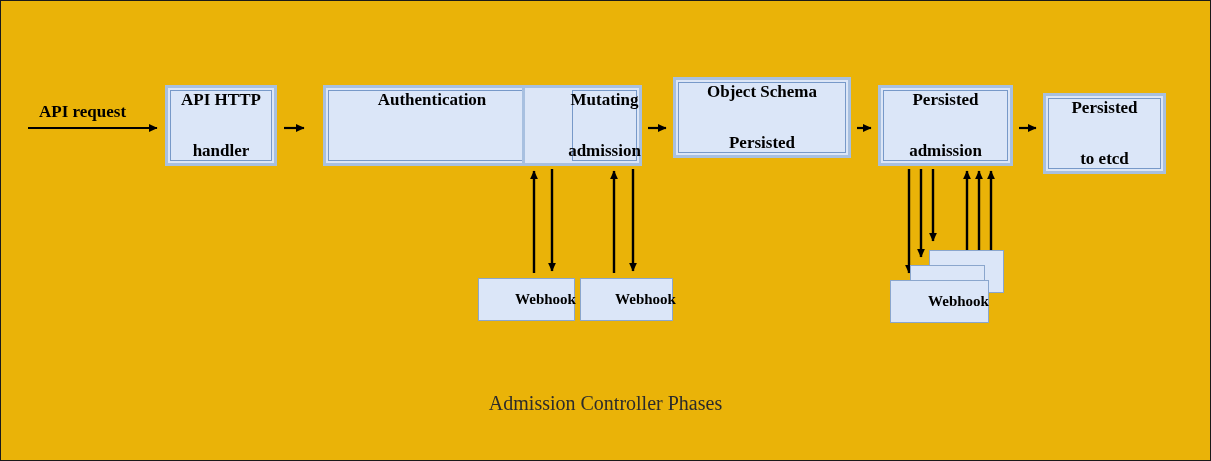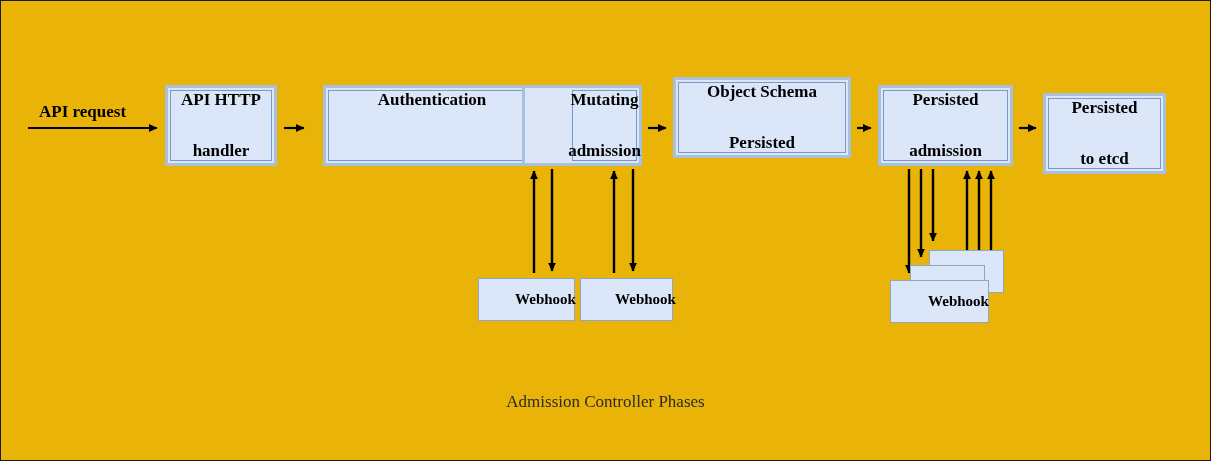--- a/index.html
+++ b/index.html
@@ -77,21 +77,21 @@
   }
   .entry-label {
     position: absolute;
     font-weight: bold;
     font-size: 17px;
     color: #000000;
     white-space: nowrap;
   }
   .caption {
     position: absolute;
-    font-size: 17px;
+    font-size: 20px;
     color: #2b2b2b;
     white-space: nowrap;
     text-align: center;
   }
 </style>
 </head>
 <body>
 
 <div id="canvas">
 

